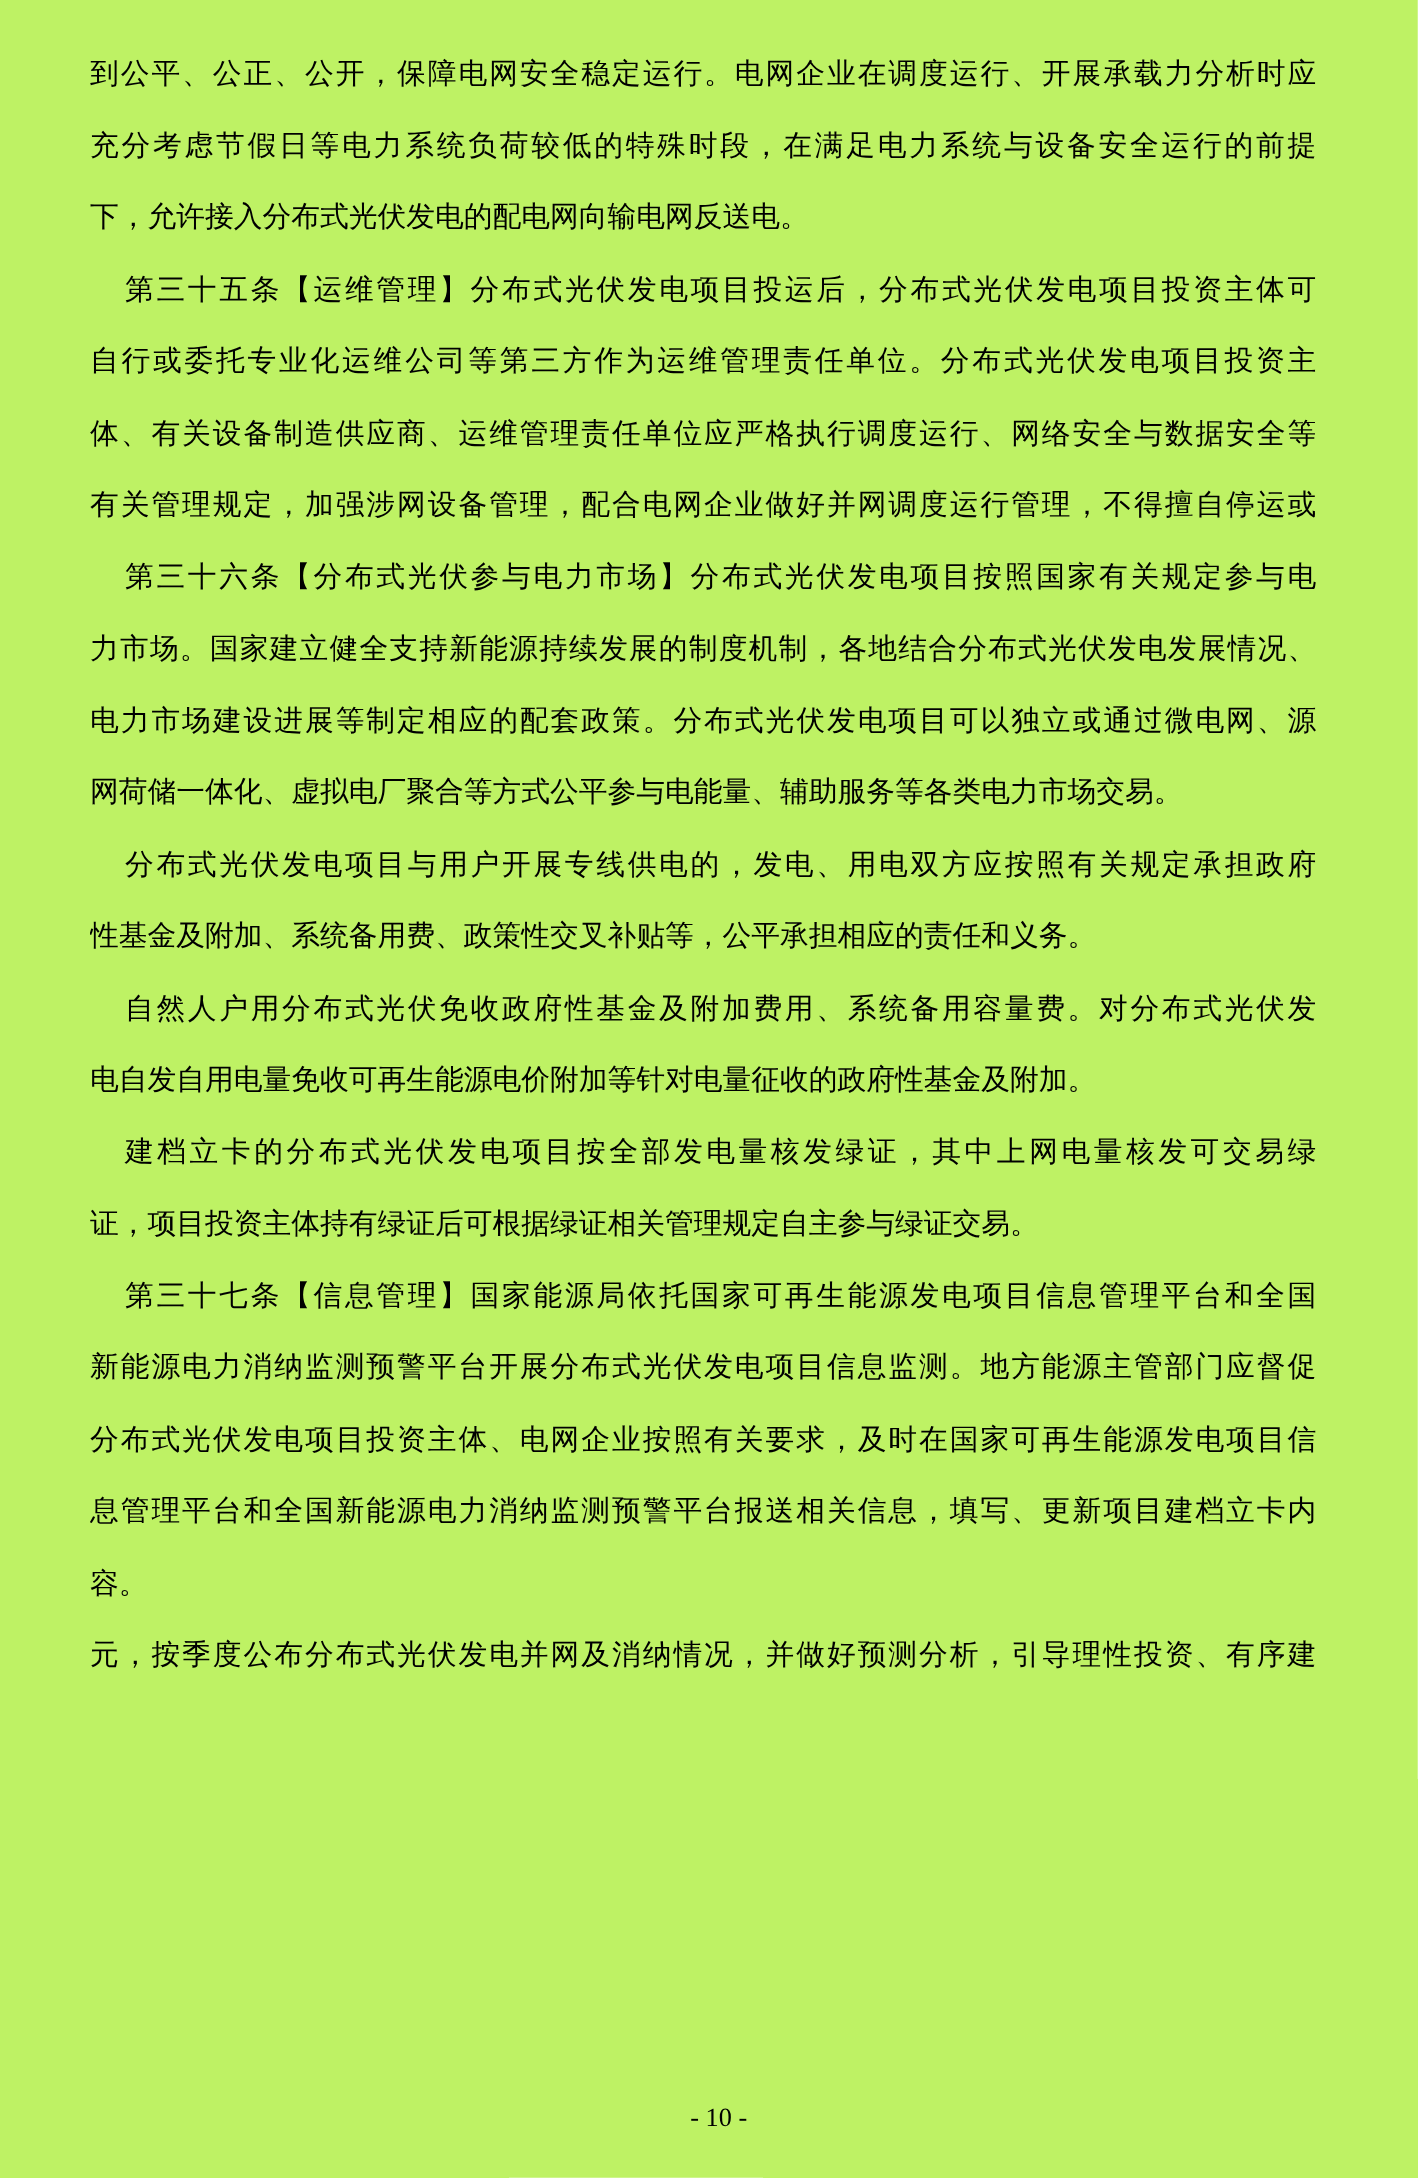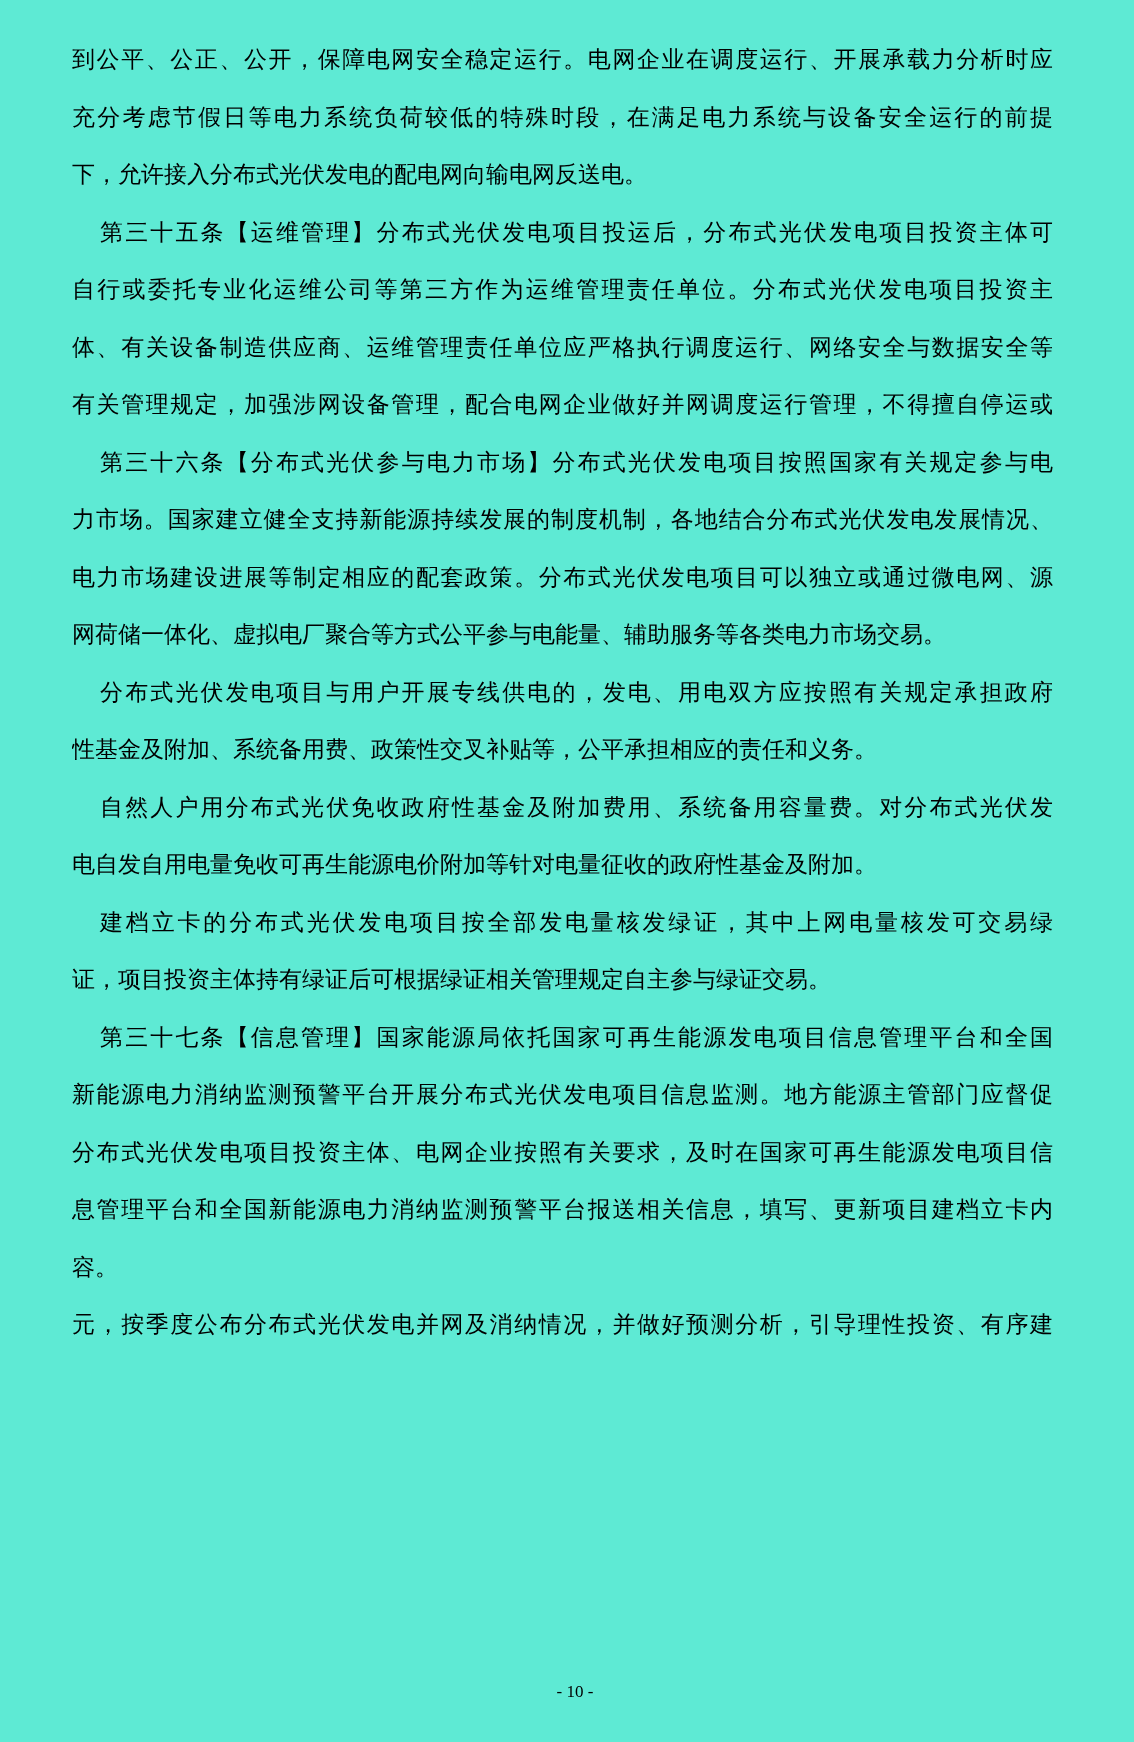--- a/index.html
+++ b/index.html
@@ -11,21 +11,21 @@
     height: 1742px;
     background: #ffffff;
     color: #000000;
     position: relative;
     overflow: hidden;
     font-family: "DejaVu Sans", "Liberation Sans", sans-serif;
   }
   .page {
     position: absolute;
     inset: 0;
-    background: #5eead4;
+    background: #bef264;
   }
   .text-block {
     position: absolute;
     left: 72px;
     top: 31px;
     width: 981px;
   }
   .line {
     font-size: 23px;
     line-height: 57.5px;
@@ -45,21 +45,21 @@
   .lead {
     font-weight: 400;
   }
   .page-number {
     position: absolute;
     left: 0;
     right: 0;
     top: 1682px;
     text-align: center;
     font-family: "Liberation Serif", "DejaVu Serif", serif;
-    font-size: 17px;
+    font-size: 21px;
     color: #000000;
     padding-left: 16px;
   }
 </style>
 </head>
 <body>
 
 <div class="page">
   <div class="text-block">
       <div class="line justify">到公平、公正、公开，保障电网安全稳定运行。电网企业在调度运行、开展承载力分析时应</div>

